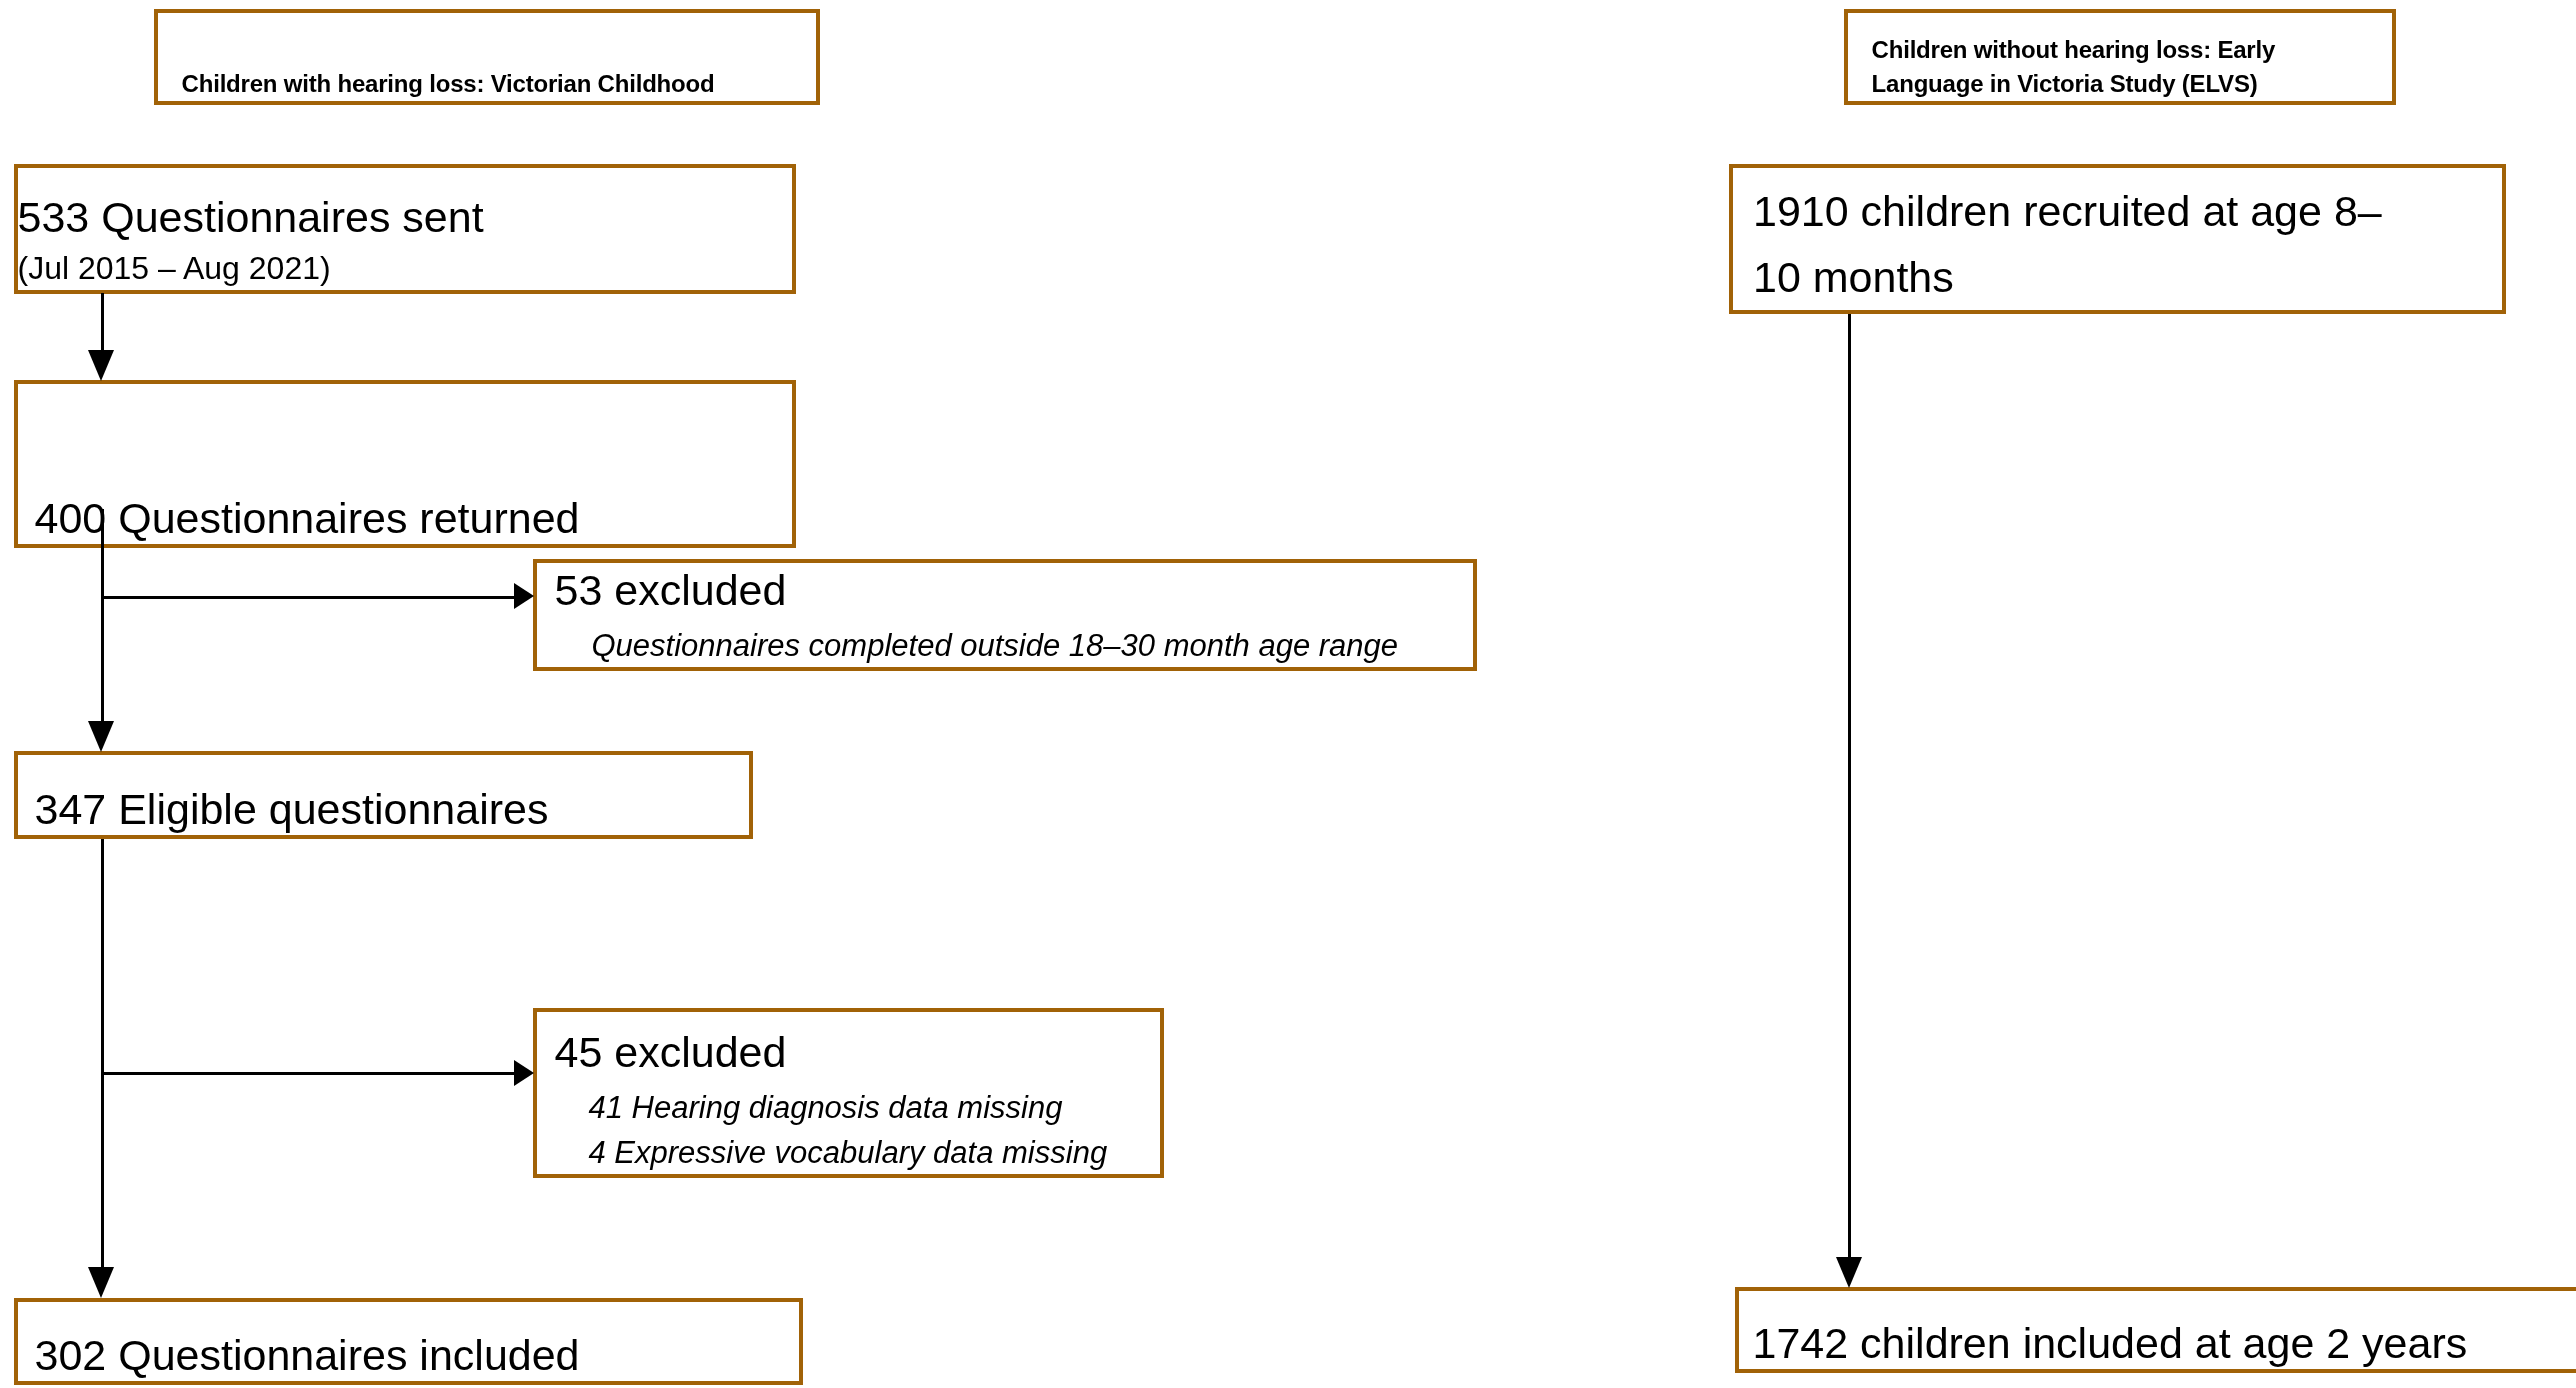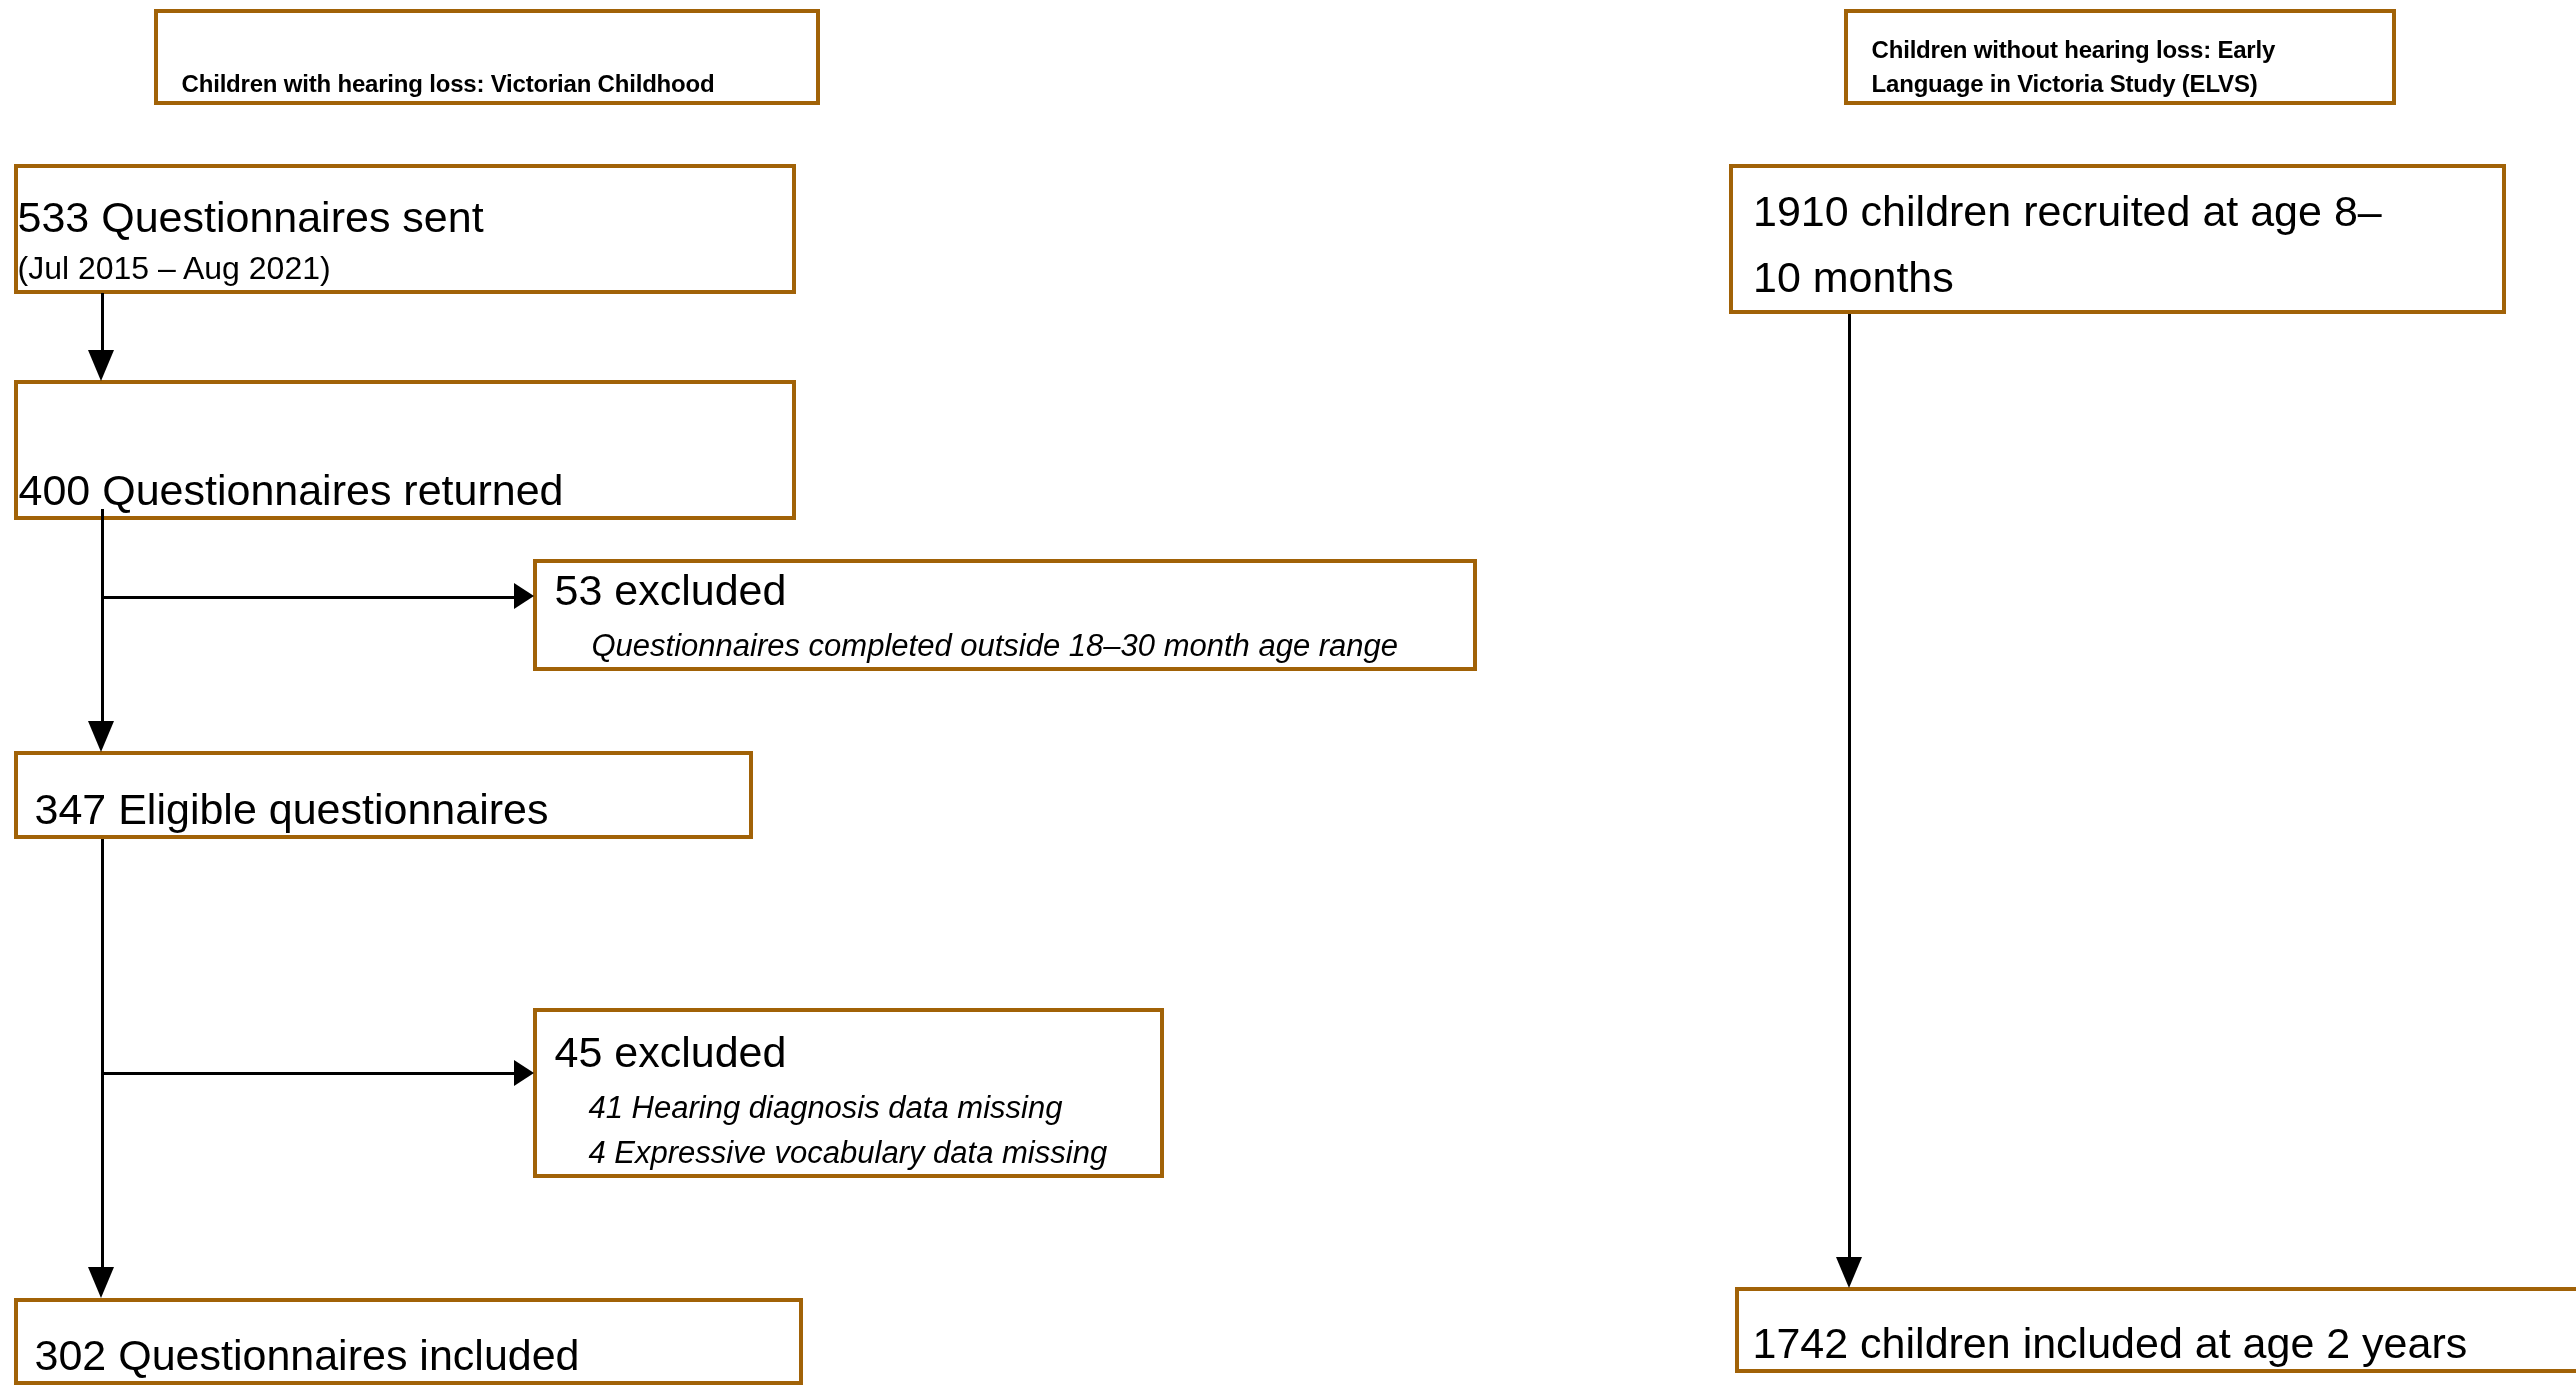--- a/index.html
+++ b/index.html
@@ -69,21 +69,21 @@
     border-bottom: 13.5px solid transparent;
     border-left: 20px solid #000000;
   }
 
   
   #header-left  { left: 154px;  top: 9.4px; width: 666px; height: 96px; padding-left: 23.6px; }
   #header-right { left: 1844px; top: 9.4px; width: 552px; height: 96px; padding-left: 23.6px; }
 
   
   #box-sent       { left: 13.5px;  top: 164px;  width: 782px; height: 130px; }
-  #box-returned   { left: 13.5px;  top: 380px;  width: 782px; height: 140px; padding-left: 1px; }
+  #box-returned   { left: 13.5px;  top: 380px;  width: 782px; height: 168px; padding-left: 17px; }
   #box-excl-age   { left: 533px; top: 559px;  width: 944px; height: 112px; padding-left: 17.5px; }
   #box-eligible   { left: 13.5px;  top: 751px; width: 739px; height: 88px; padding-left: 17px; }
   #box-excl-miss  { left: 533px; top: 1008px; width: 631px;  height: 170px; padding-left: 17.5px; }
   #box-included   { left: 13.5px;  top: 1298px; width: 789px; height: 87px; padding-left: 17px; }
 
   
   #box-recruited      { left: 1729px; top: 164px;  width: 777px; height: 150px; padding-left: 20px; }
   #box-included-right { left: 1727px; top: 1287px; width: 845px; height: 86px; padding-left: 13.5px; margin-left: 8px; }
 
   

